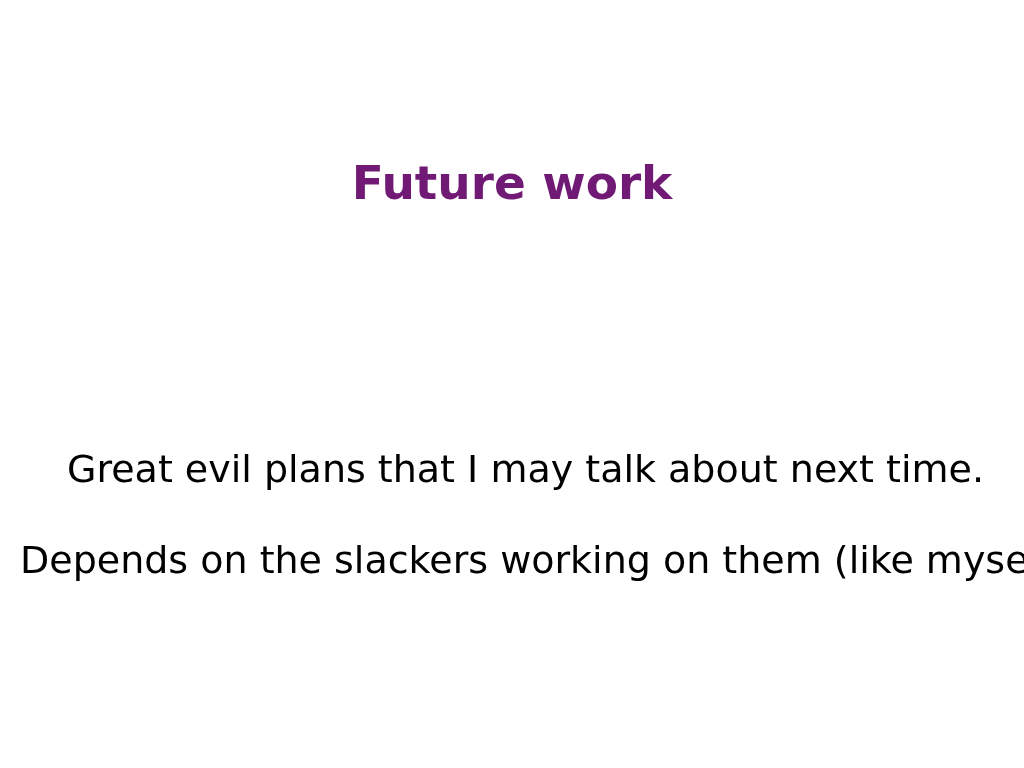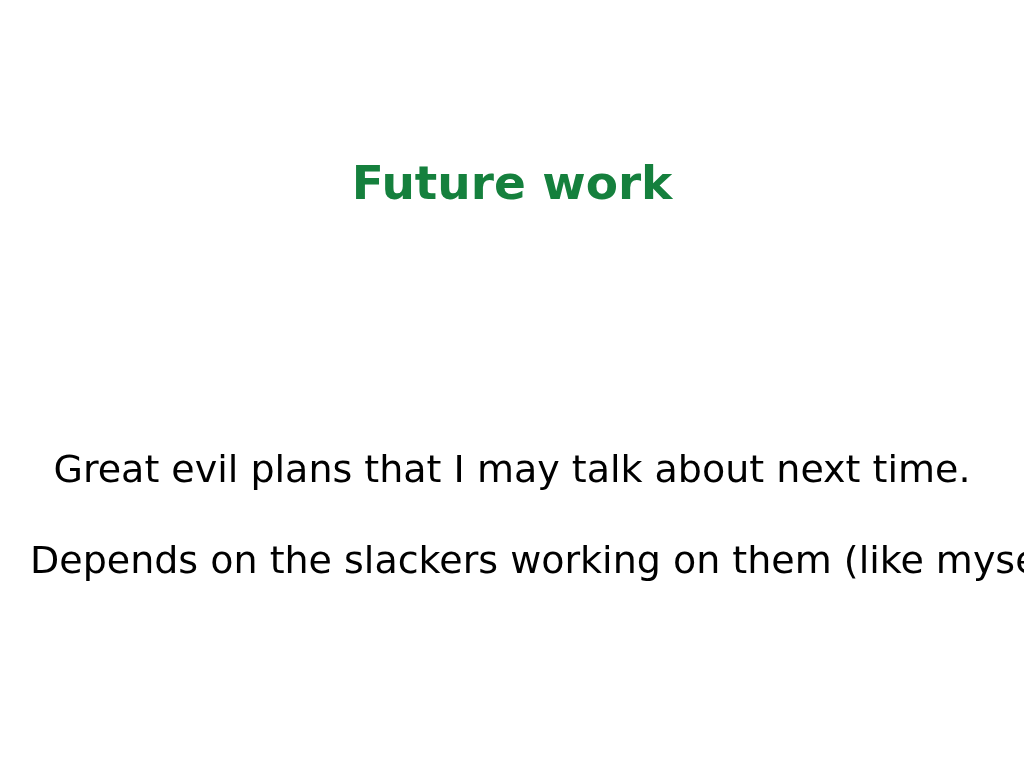--- a/index.html
+++ b/index.html
@@ -37,40 +37,40 @@
     top: 155px;
     width: 944px;
     text-align: center;
   }
 
   .heading-line {
     font-family: "DejaVu Sans", sans-serif;
     font-weight: bold;
     font-size: 47px;
     line-height: 56px;
-    color: #15803d;
+    color: #701a75;
     letter-spacing: 0px;
     white-space: nowrap;
   }
 
   .heading-line.wrap {
     white-space: normal;
     padding: 0 55px;
   }
 
   .heading-spacer {
     height: 56px;
   }
 
   .body-block {
     position: absolute;
-    left: 30px;
+    left: 20px;
     top: 446px;
     width: 964px;
-    text-align: center;
+    text-align: right;
   }
 
   .body-line {
     font-family: "DejaVu Sans", sans-serif;
     font-weight: normal;
     font-size: 38px;
     line-height: 46px;
     color: #000000;
     white-space: nowrap;
   }

